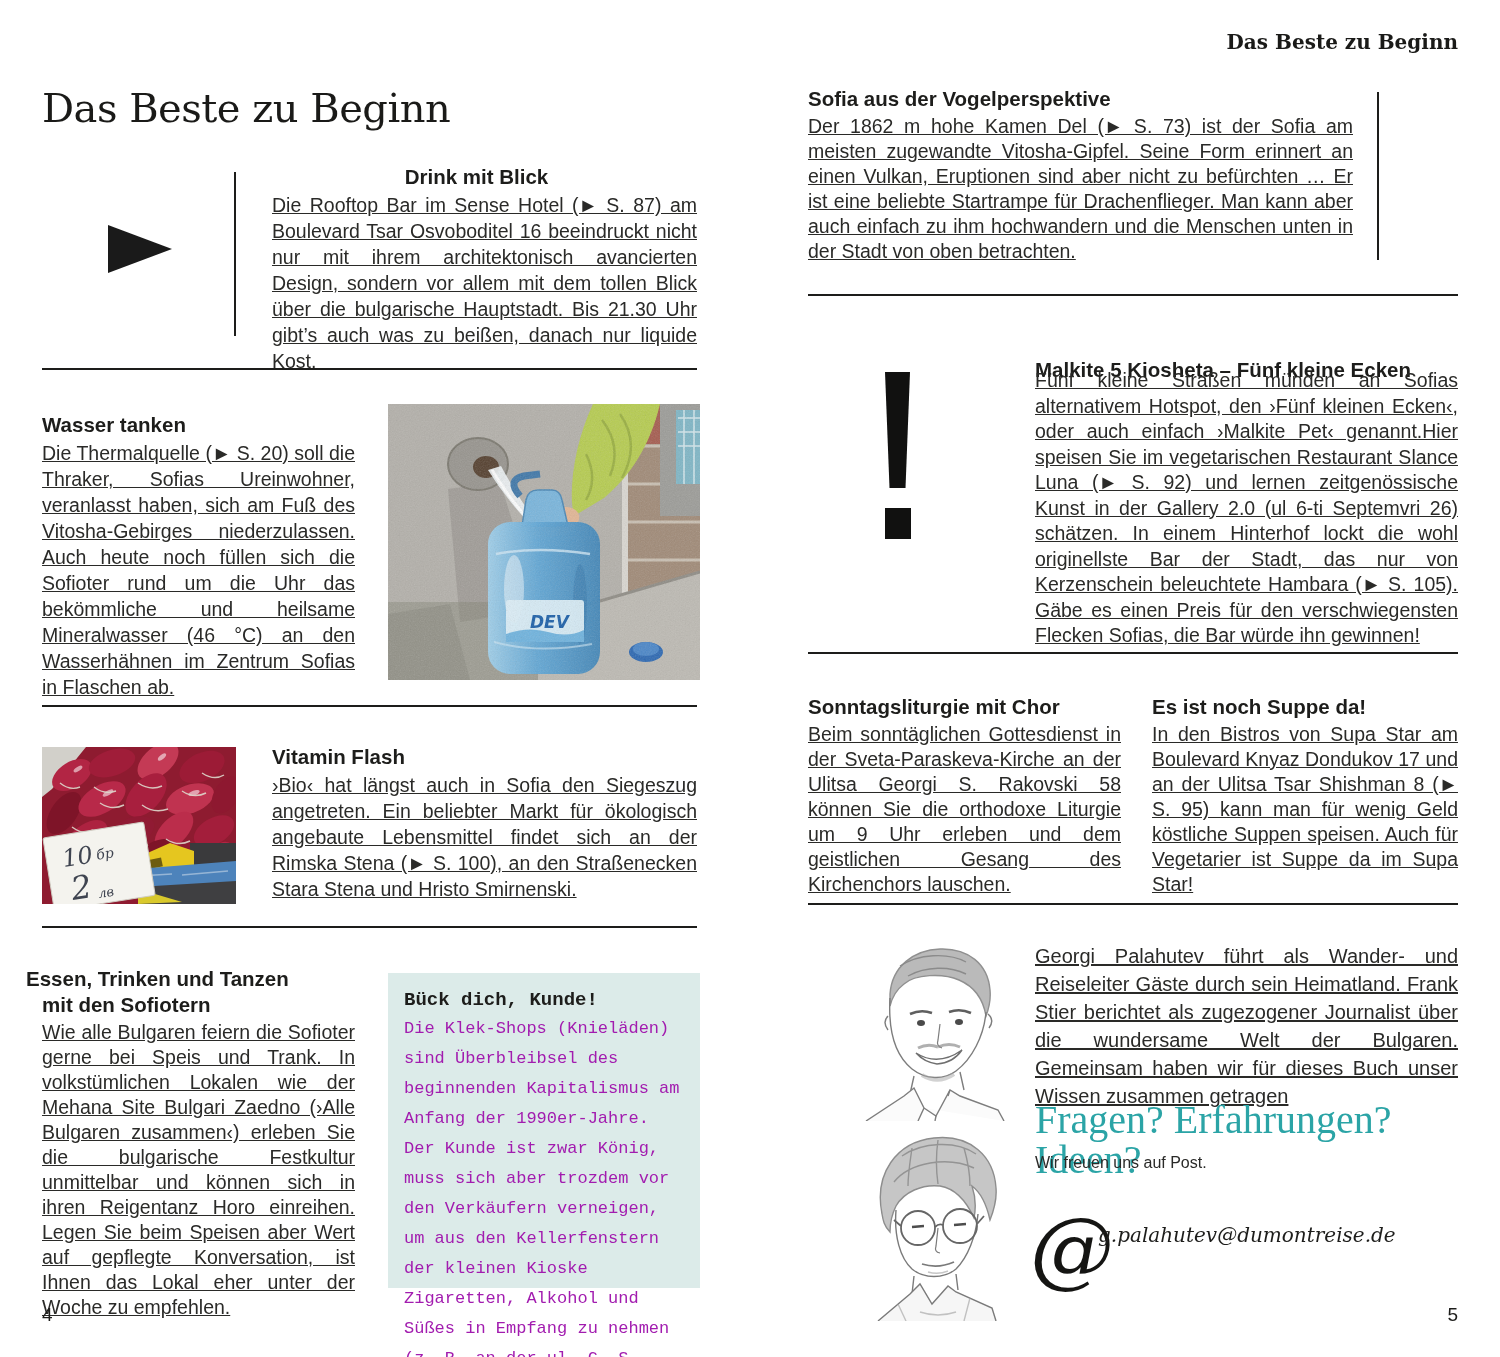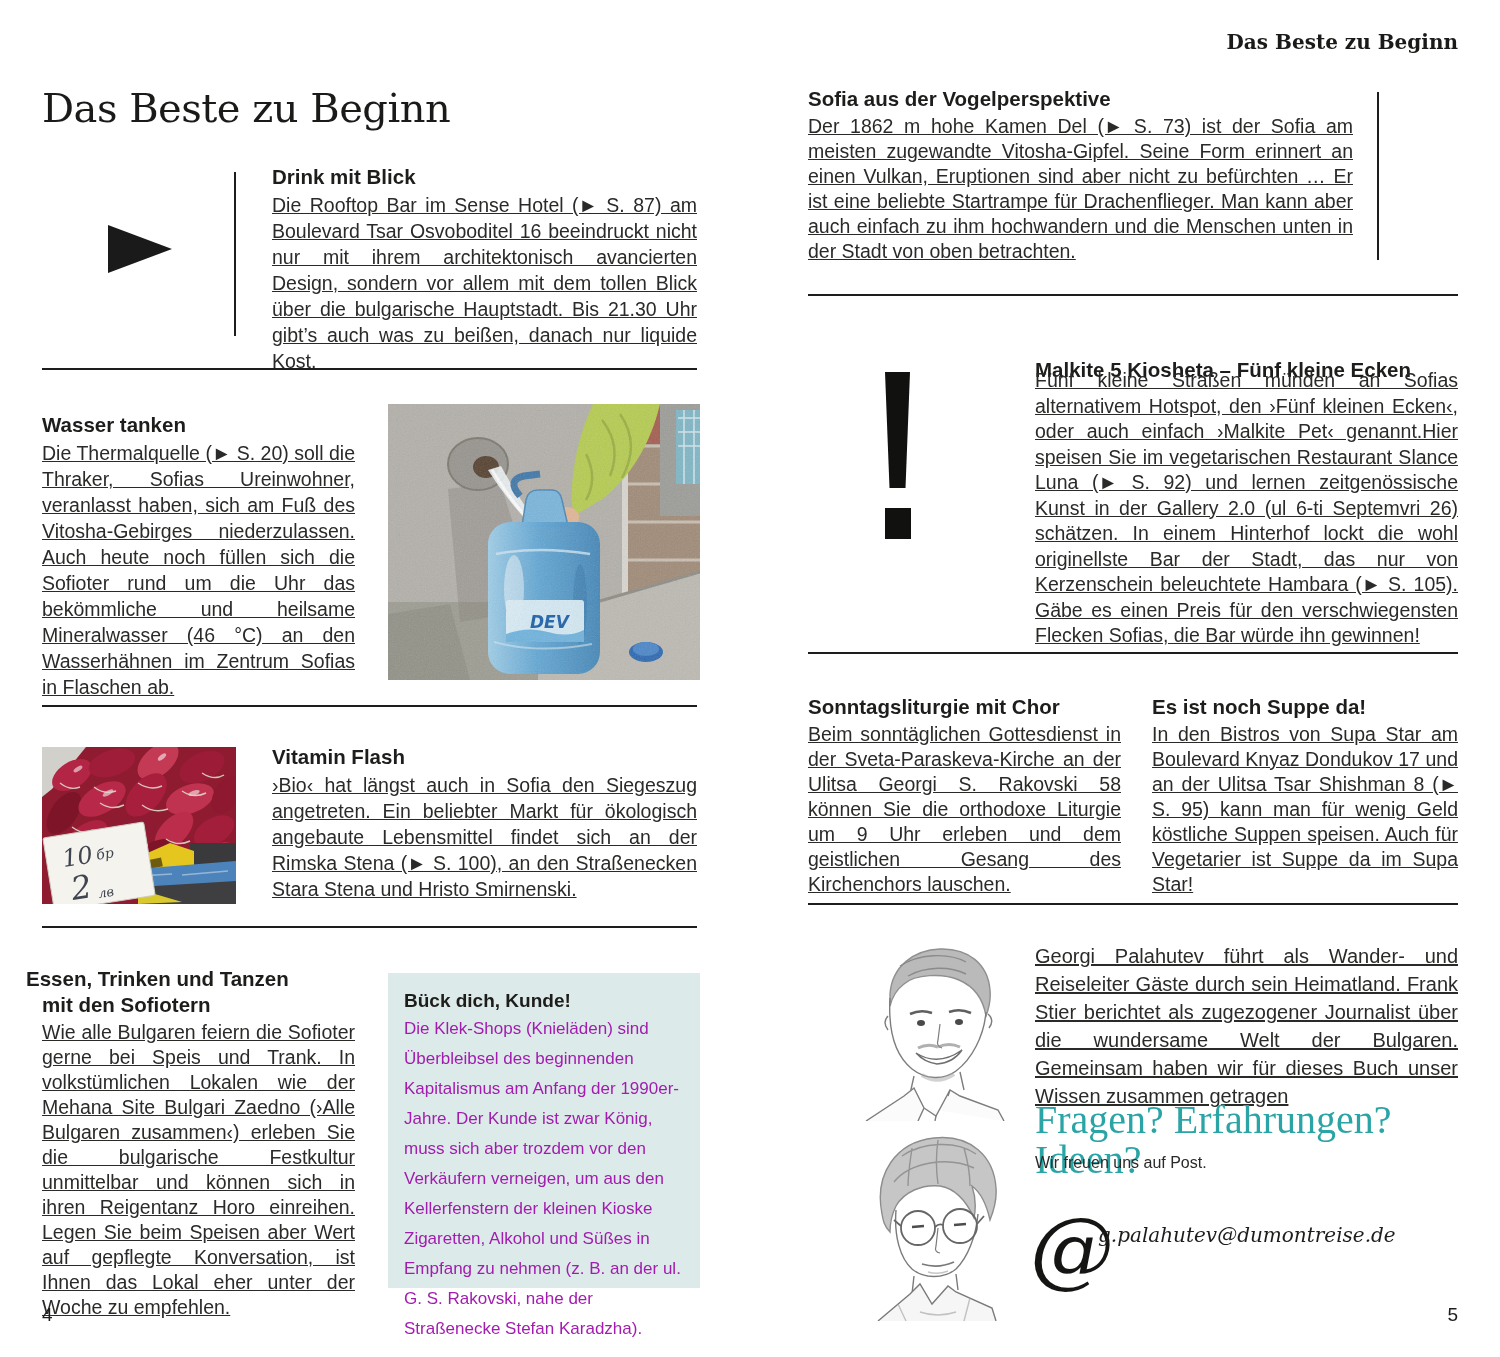--- a/index.html
+++ b/index.html
@@ -29,21 +29,21 @@
 <body>
 
 <div class="spread">
 
   <section>
 
     <div class="abs serif-title" style="left:42px;top:86px;width:600px;">Das Beste zu Beginn</div>
 
     <div class="abs tri" style="left:108px;top:225px;"></div>
     <div class="abs vbar" style="left:234px;top:172px;height:164px;"></div>
-    <div class="abs h-sans" style="left:272px;top:164px;width:425px;">Drink mit Blick</div>
+    <div class="abs h-sans" style="left:264px;top:164px;width:425px;text-align:center;">Drink mit Blick</div>
     <div class="abs body-txt just" style="left:272px;top:192px;width:425px;">Die Rooftop Bar im Sense Hotel (► S. 87) am Boulevard Tsar Osvoboditel 16 beeindruckt nicht nur mit ihrem architektonisch avancierten Design, sondern vor allem mit dem tollen Blick über die bulgarische Hauptstadt. Bis 21.30 Uhr gibt’s auch was zu beißen, danach nur liquide Kost.</div>
 
     <div class="abs rule" style="left:42px;top:368px;width:655px;"></div>
 
     <div class="abs h-sans" style="left:42px;top:412px;width:315px;">Wasser tanken</div>
     <div class="abs body-txt just" style="left:42px;top:440px;width:313px;">Die Thermalquelle (► S. 20) soll die Thraker, Sofias Ureinwohner, veranlasst haben, sich am Fuß des Vitosha-Gebirges niederzulassen. Auch heute noch füllen sich die Sofioter rund um die Uhr das bekömmliche und heilsame Mineralwasser (46 °C) an den Wasserhähnen im Zentrum Sofias in Flaschen ab.</div>
 
     <svg class="abs photo" style="left:388px;top:404px;" width="312" height="276" viewBox="0 0 312 276">
       <defs>
         <filter id="granite">
@@ -173,21 +173,21 @@
 
     <div class="abs h-sans" style="left:272px;top:744px;width:425px;">Vitamin Flash</div>
     <div class="abs body-txt just" style="left:272px;top:772px;width:425px;">›Bio‹ hat längst auch in Sofia den Siegeszug angetreten. Ein beliebter Markt für ökologisch angebaute Lebensmittel findet sich an der Rimska Stena (► S. 100), an den Straßenecken Stara Stena und Hristo Smirnenski.</div>
 
     <div class="abs rule" style="left:42px;top:926px;width:655px;"></div>
 
     <div class="abs h-sans" style="left:26px;top:966px;width:330px;">Essen, Trinken und Tanzen</div>
     <div class="abs h-sans" style="left:42px;top:992px;width:330px;">mit den Sofiotern</div>
     <div class="abs body-txt just" style="left:42px;top:1020px;width:313px;line-height:25px;">Wie alle Bulgaren feiern die Sofioter gerne bei Speis und Trank. In volkstümlichen Lokalen wie der Mehana Site Bulgari Zaedno (›Alle Bulgaren zusammen‹) erleben Sie die bulgarische Festkultur unmittelbar und können sich in ihren Reigentanz Horo einreihen. Legen Sie beim Speisen aber Wert auf gepflegte Konversation, ist Ihnen das Lokal eher unter der Woche zu empfehlen.</div>
 
-    <div class="abs teal-box" style="left:388px;top:973px;width:312px;height:315px;">
+    <div class="abs teal-box" style="left:388px;top:973px;width:312px;height:315px;font-family:Liberation Mono, monospace;">
       <div class="box-h">Bück dich, Kunde!</div>
       <div class="box-txt">Die Klek-Shops (Knieläden) sind Überbleibsel des beginnenden Kapitalismus am Anfang der 1990er-Jahre. Der Kunde ist zwar König, muss sich aber trozdem vor den Verkäufern verneigen, um aus den Kellerfenstern der kleinen Kioske Zigaretten, Alkohol und Süßes in Empfang zu nehmen (z. B. an der ul. G. S. Rakovski, nahe der Straßenecke Stefan Karadzha).</div>
     </div>
 
     <div class="abs pagenum" style="left:42px;top:1304px;">4</div>
   </section>
 
   <section>
 
     <div class="abs running-head" style="left:1060px;top:30px;width:398px;">Das Beste zu Beginn</div>

